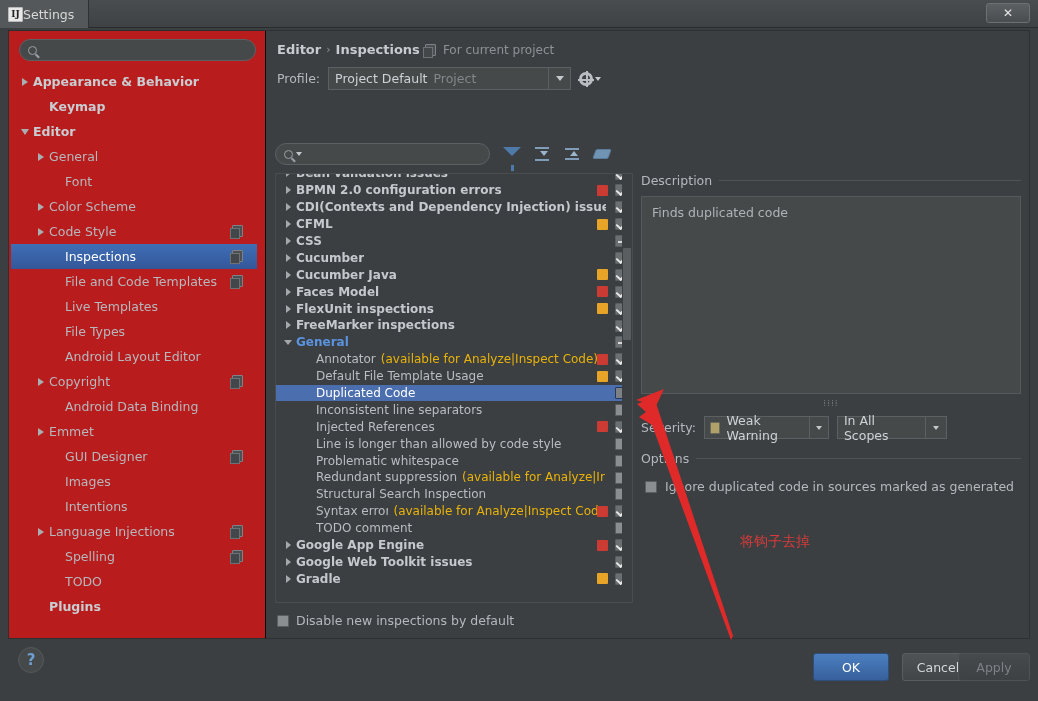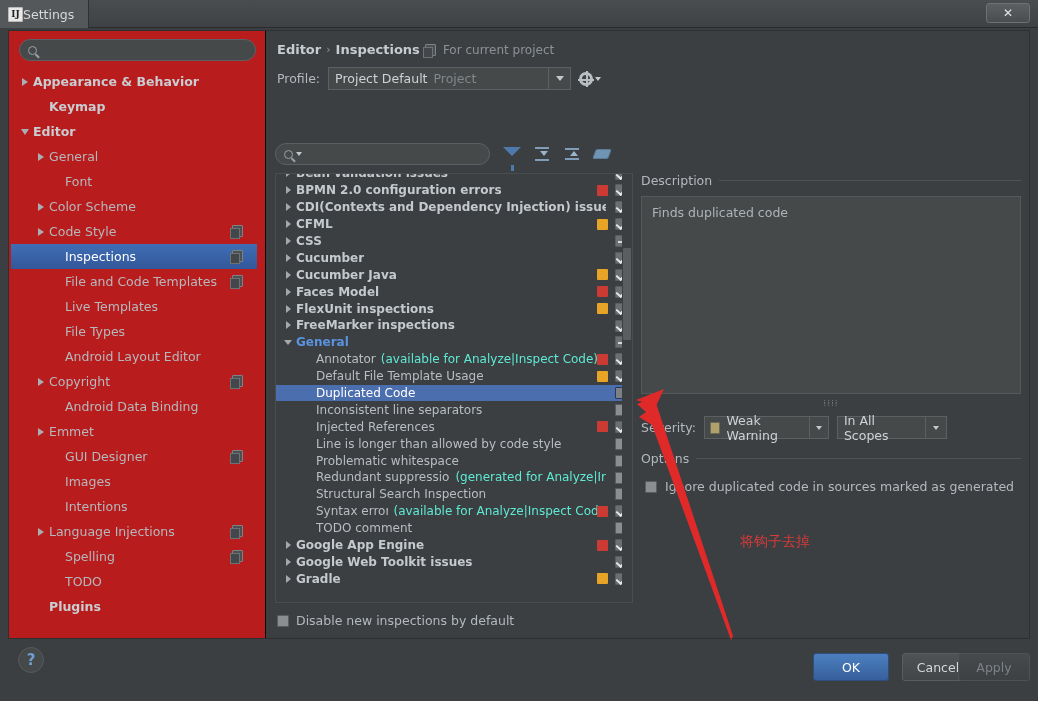--- a/index.html
+++ b/index.html
@@ -219,21 +219,21 @@
     border-top: 4px solid transparent; border-bottom: 4px solid transparent;
   }
   .tri-d-s {
     width: 0; height: 0; border-top: 5px solid #a3a8ad;
     border-left: 4px solid transparent; border-right: 4px solid transparent;
   }
   .irow .itext { font-size: 12px; color: #b9bec3; white-space: nowrap; overflow: hidden; }
   .irow.grp .itext { font-weight: bold; color: #c4c9ce; }
   .irow.grp.open .itext { color: #5a93e0; }
   .irow.sel .itext { color: #ffffff; }
-  .irow .ihint { font-size: 12px; color: #5eead4; margin-left: 5px; white-space: nowrap; }
+  .irow .ihint { font-size: 12px; color: #eab308; margin-left: 5px; white-space: nowrap; }
   .sev {
     position: absolute; right: 24px; top: 3px; width: 11px; height: 11px; border-radius: 1px;
   }
   .cbox {
     position: absolute; right: 5px; top: 2.5px; width: 12px; height: 12px;
     background: #6b6f72; border: 1px solid #5a5e61; border-radius: 1px;
   }
   .cbox.checked::after {
     content: ""; position: absolute; left: 1.5px; top: 0px;
     width: 5px; height: 8px; border: solid #e8e8e8;
@@ -632,21 +632,21 @@
               <span class="cbox empty"></span>
             </div>
             <div class="irow" style="padding-left: 24px;">
               <span class="iarrow"></span>
               <span class="itext">Problematic whitespace</span>
               <span class="cbox empty"></span>
             </div>
             <div class="irow" style="padding-left: 24px;">
               <span class="iarrow"></span>
               <span class="itext">Redundant suppression</span>
-              <span class="ihint">(generated for Analyze|Ir</span>
+              <span class="ihint">(available for Analyze|Ir</span>
               <span class="cbox empty"></span>
             </div>
             <div class="irow" style="padding-left: 24px;">
               <span class="iarrow"></span>
               <span class="itext">Structural Search Inspection</span>
               <span class="cbox empty"></span>
             </div>
             <div class="irow" style="padding-left: 24px;">
               <span class="iarrow"></span>
               <span class="itext">Syntax error</span>

